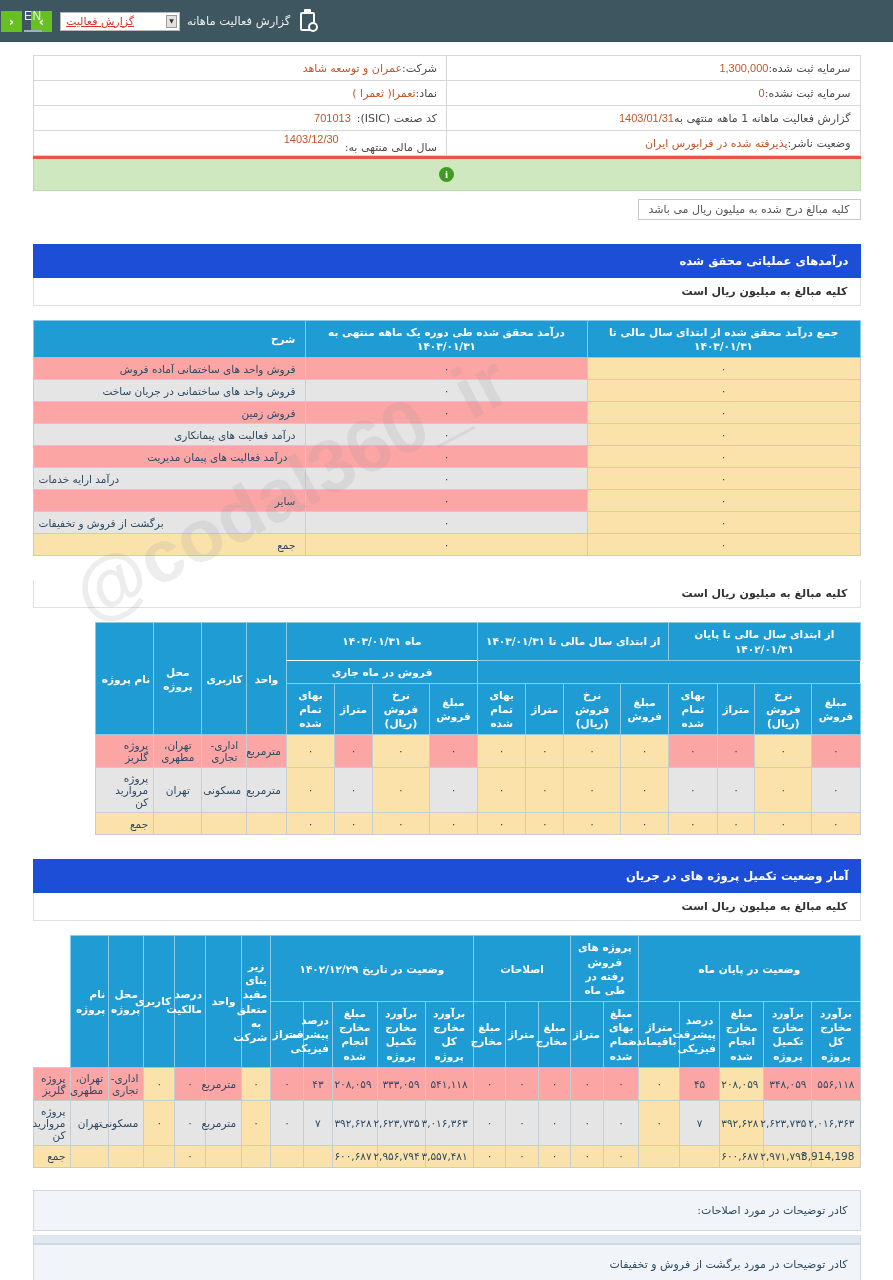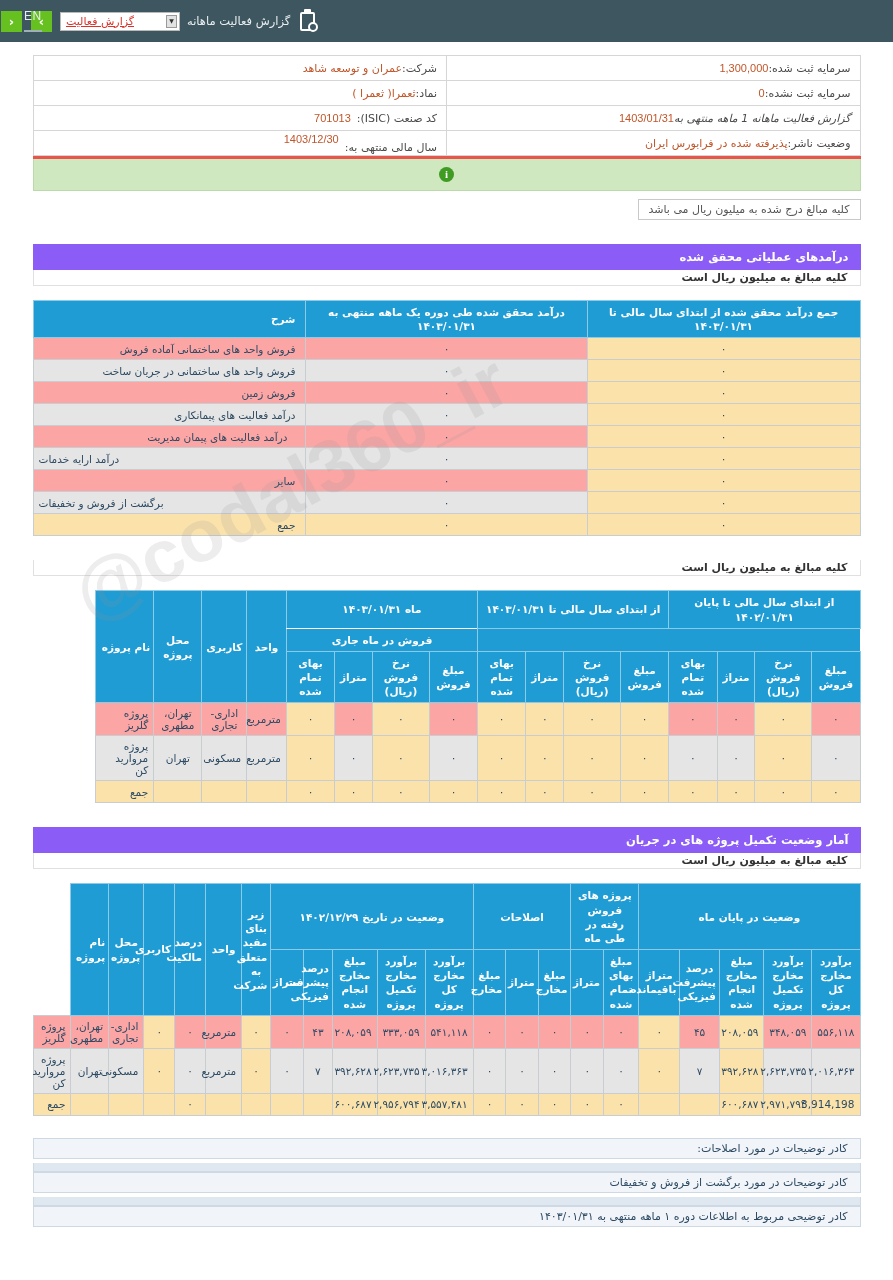--- a/index.html
+++ b/index.html
@@ -152,34 +152,34 @@
     background: #fff;
     display: inline-block;
     padding: 3px 10px;
     font-size: 11px;
     color: #555;
   }
 
   
   .section { margin-top: 24px; }
   .sect-title {
-    background: #8b5cf6;
+    background: #1d4ed8;
     color: #ffffff;
     font-size: 11.5px;
     font-weight: bold;
-    height: 26px;
+    height: 34px;
     display: flex; align-items: center;
     padding: 0 12px;
     justify-content: flex-start;
   }
   .sect-sub {
     border: 1px solid #e0e0e0;
     border-top: none;
     background: #ffffff;
-    height: 16px;
+    height: 28px;
     display: flex; align-items: center;
     padding: 0 12px;
     font-size: 11px; font-weight: bold; color: #333;
   }
 
   
   table.dt {
     width: 100%;
     border-collapse: collapse;
     margin-top: 14px;
@@ -211,21 +211,21 @@
   .num {
     font-family: "DejaVu Sans", sans-serif;
     direction: ltr; unicode-bidi: embed; display: inline-block;
   }
 
   
   .comments { margin-top: 22px; }
   .cmt {
     border: 1px solid #cfd9e4;
     background: #f1f4f8;
-    height: 21px;
+    height: 41px;
     display: flex; align-items: center;
     justify-content: flex-start;
     padding: 0 12px;
     font-size: 11px; color: #2c4a63;
     margin-bottom: 4px;
   }
   .cmt-spacer { height: 9px; background: #dfe7f1; border: 1px solid #cfd9e4; border-top: none; }
 
   
   .wm {
@@ -285,21 +285,21 @@
         <span class="lbl-k" style="float:right;">سرمایه ثبت نشده:</span>
       </td>
       <td class="lbl">
         <span class="v-red">ثعمرا( ثعمرا )</span>
         <span class="lbl-k" style="float:right;">نماد:</span>
       </td>
     </tr>
     <tr>
       <td>
         <span class="v-num">1403/01/31</span>
-        <span class="lbl-k" style="float:right;font-style:italic;">گزارش فعالیت ماهانه  1  ماهه منتهی به</span>
+        <span class="lbl-k" style="float:right;">گزارش فعالیت ماهانه  1  ماهه منتهی به</span>
       </td>
       <td class="lbl">
         <span class="lbl-k" style="float:right;">کد صنعت (ISIC):</span>
         <span class="v-num" style="float:right; margin-right:6px;">701013</span>
       </td>
     </tr>
     <tr>
       <td>
         <span class="v-red">پذیرفته شده در فرابورس ایران</span>
         <span class="lbl-k" style="float:right;">وضعیت ناشر:</span>

